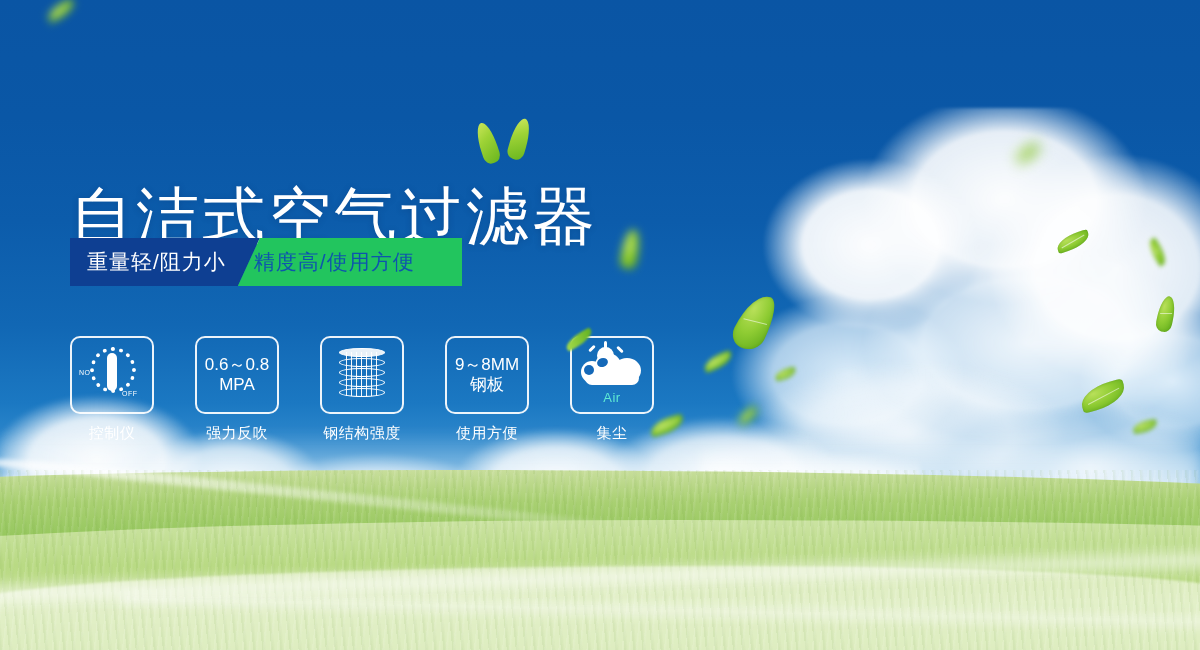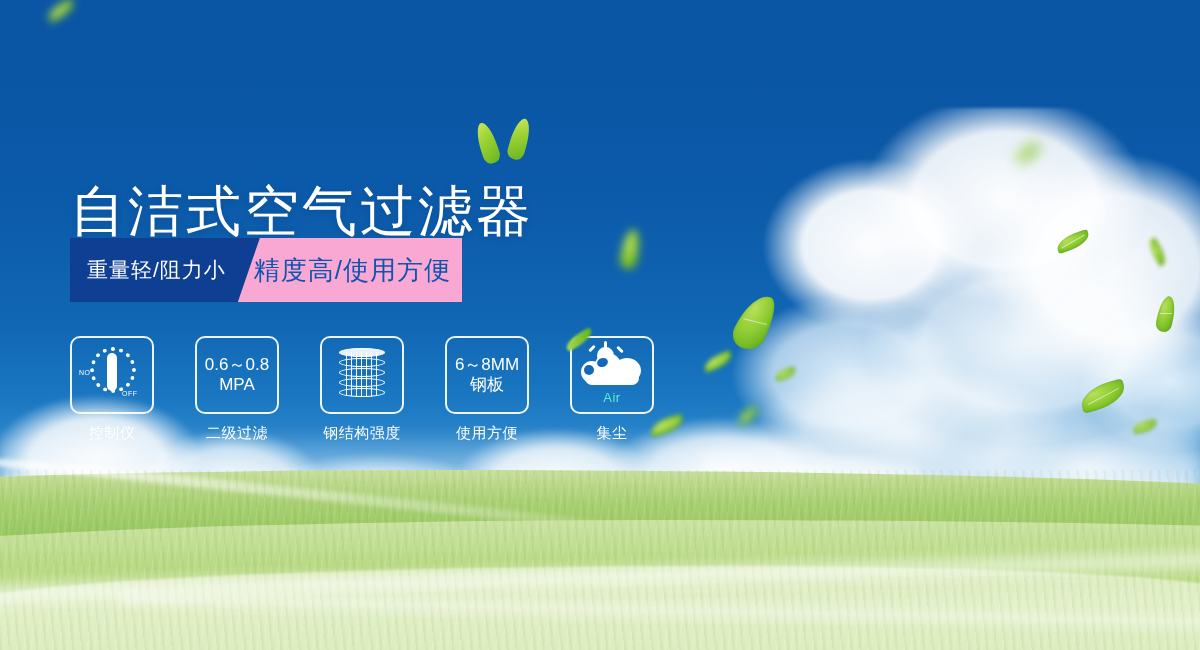--- a/index.html
+++ b/index.html
@@ -196,21 +196,21 @@
   }
   .leaf.blur1 { filter: blur(2px); }
   .leaf.blur2 { filter: blur(4.5px); }
   .leaf.blur3 { filter: blur(7px); }
 
   
   .title {
     position: absolute;
     left: 70px;
     top: 141px;
-    font-size: 55px;
+    font-size: 63px;
     line-height: 66px;
     letter-spacing: 3px;
     color: #ffffff;
     font-weight: 300;
     white-space: nowrap;
     text-shadow: 0 1px 6px rgba(0,40,90,0.25);
   }
 
   .sprout {
     position: absolute;
@@ -228,46 +228,46 @@
   }
   .sprout .sl.left  { left: 2px;  top: 8px;  transform: rotate(-18deg); }
   .sprout .sl.right { left: 34px; top: 4px;  transform: rotate(16deg); }
 
   
   .subtitle-bar {
     position: absolute;
     left: 70px;
     top: 238px;
     width: 392px;
-    height: 64px;
+    height: 48px;
     display: flex;
     align-items: stretch;
     overflow: hidden;
   }
   .sub-left {
     position: relative;
     background: #0e3f92;
     display: flex;
     align-items: center;
     padding: 0 34px 0 17px;
     color: #ffffff;
     font-size: 21px;
     letter-spacing: 1px;
     white-space: nowrap;
     clip-path: polygon(0 0, 100% 0, calc(100% - 22px) 100%, 0 100%);
   }
   .sub-right {
     position: relative;
     flex: 1;
-    background: #f9a8d4;
+    background: #22c55e;
     display: flex;
     align-items: center;
     padding-left: 16px;
     color: #0e55ad;
-    font-size: 26px;
+    font-size: 21px;
     letter-spacing: 1px;
     white-space: nowrap;
     margin-left: -22px;
     clip-path: polygon(22px 0, 100% 0, 100% 100%, 0 100%);
     text-align: right;
   }
 
   
   .features {
     position: absolute;
@@ -479,40 +479,40 @@
         </div>
       </div>
       <div class="feature-label">控制仪</div>
     </div>
 
     <div class="feature">
       <div class="feature-box">
         <div class="feature-text">0.6～0.8</div>
         <div class="feature-text">MPA</div>
       </div>
-      <div class="feature-label">二级过滤</div>
+      <div class="feature-label">强力反吹</div>
     </div>
 
     <div class="feature">
       <div class="feature-box">
         <div class="cartridge">
           <div class="ring r0"></div>
           <div class="pleats"></div>
           <div class="ring r1"></div>
           <div class="ring r2"></div>
           <div class="ring r3"></div>
           <div class="ring r4"></div>
         </div>
       </div>
       <div class="feature-label">钢结构强度</div>
     </div>
 
     <div class="feature">
       <div class="feature-box">
-        <div class="feature-text">6～8MM</div>
+        <div class="feature-text">9～8MM</div>
         <div class="feature-text">钢板</div>
       </div>
       <div class="feature-label">使用方便</div>
     </div>
 
     <div class="feature">
       <div class="feature-box">
         <div class="icon-leaf"></div>
         <div class="cloudicon">
           <div class="ray r1"></div>

